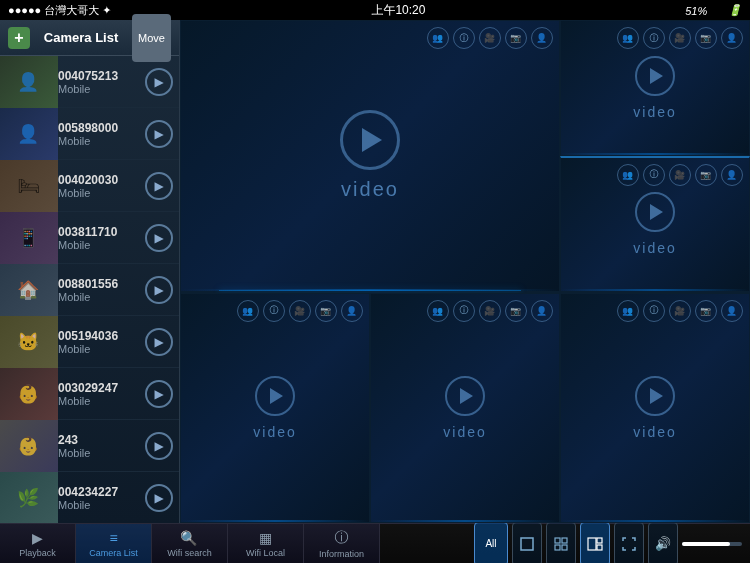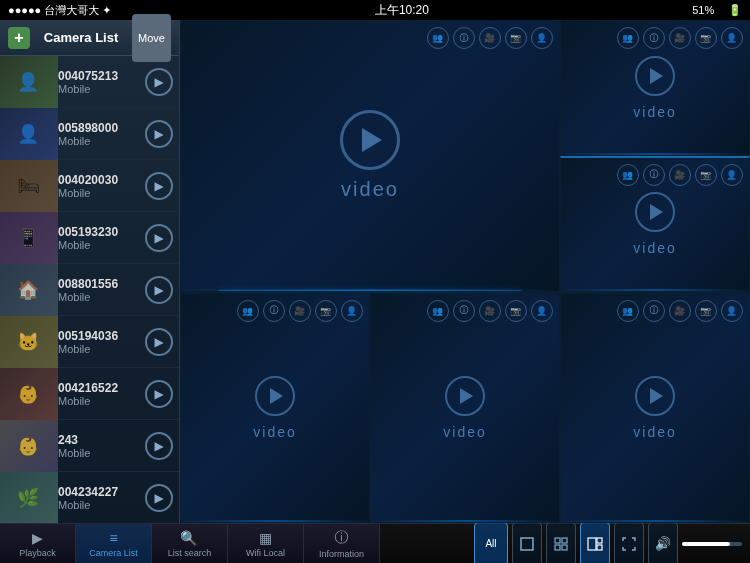--- a/index.html
+++ b/index.html
@@ -11,21 +11,21 @@
       background: #000;
       display: flex;
       align-items: center;
       justify-content: space-between;
       padding: 0 8px;
       font-size: 11px;
       color: #fff;
     }
     .status-left { display: flex; align-items: center; gap: 4px; }
     .status-center { font-size: 12px; }
-    .status-right { display: flex; align-items: center; gap: 14px; }
+    .status-right { display: flex; align-items: flex-end; gap: 21px; font-style: italic; }
 
     
     .main-container {
       display: flex;
       height: 503px; 
     }
 
     
     .sidebar {
       width: 180px;
@@ -329,21 +329,21 @@
         <div class="camera-id">004020030</div>
         <div class="camera-type">Mobile</div>
       </div>
       <div class="camera-play-btn">▶</div>
     </div>
         <div class="camera-item">
       <div class="camera-thumb thumb-4">
         <span class="thumb-icon">📱</span>
       </div>
       <div class="camera-info">
-        <div class="camera-id">005193230</div>
+        <div class="camera-id">003811710</div>
         <div class="camera-type">Mobile</div>
       </div>
       <div class="camera-play-btn">▶</div>
     </div>
         <div class="camera-item">
       <div class="camera-thumb thumb-5">
         <span class="thumb-icon">🏠</span>
       </div>
       <div class="camera-info">
         <div class="camera-id">008801556</div>
@@ -359,21 +359,21 @@
         <div class="camera-id">005194036</div>
         <div class="camera-type">Mobile</div>
       </div>
       <div class="camera-play-btn">▶</div>
     </div>
         <div class="camera-item">
       <div class="camera-thumb thumb-7">
         <span class="thumb-icon">👶</span>
       </div>
       <div class="camera-info">
-        <div class="camera-id">004216522</div>
+        <div class="camera-id">003029247</div>
         <div class="camera-type">Mobile</div>
       </div>
       <div class="camera-play-btn">▶</div>
     </div>
         <div class="camera-item">
       <div class="camera-thumb thumb-8">
         <span class="thumb-icon">👶</span>
       </div>
       <div class="camera-info">
         <div class="camera-id">243</div>
@@ -495,21 +495,21 @@
     <div class="nav-item">
       <span class="nav-icon">▶</span>
       <span>Playback</span>
     </div>
     <div class="nav-item active">
       <span class="nav-icon">≡</span>
       <span>Camera List</span>
     </div>
     <div class="nav-item">
       <span class="nav-icon">🔍</span>
-      <span>List search</span>
+      <span>Wifi search</span>
     </div>
     <div class="nav-item">
       <span class="nav-icon">▦</span>
       <span>Wifi Local</span>
     </div>
     <div class="nav-item">
       <span class="nav-icon">ⓘ</span>
       <span>Information</span>
     </div>
   </div>

